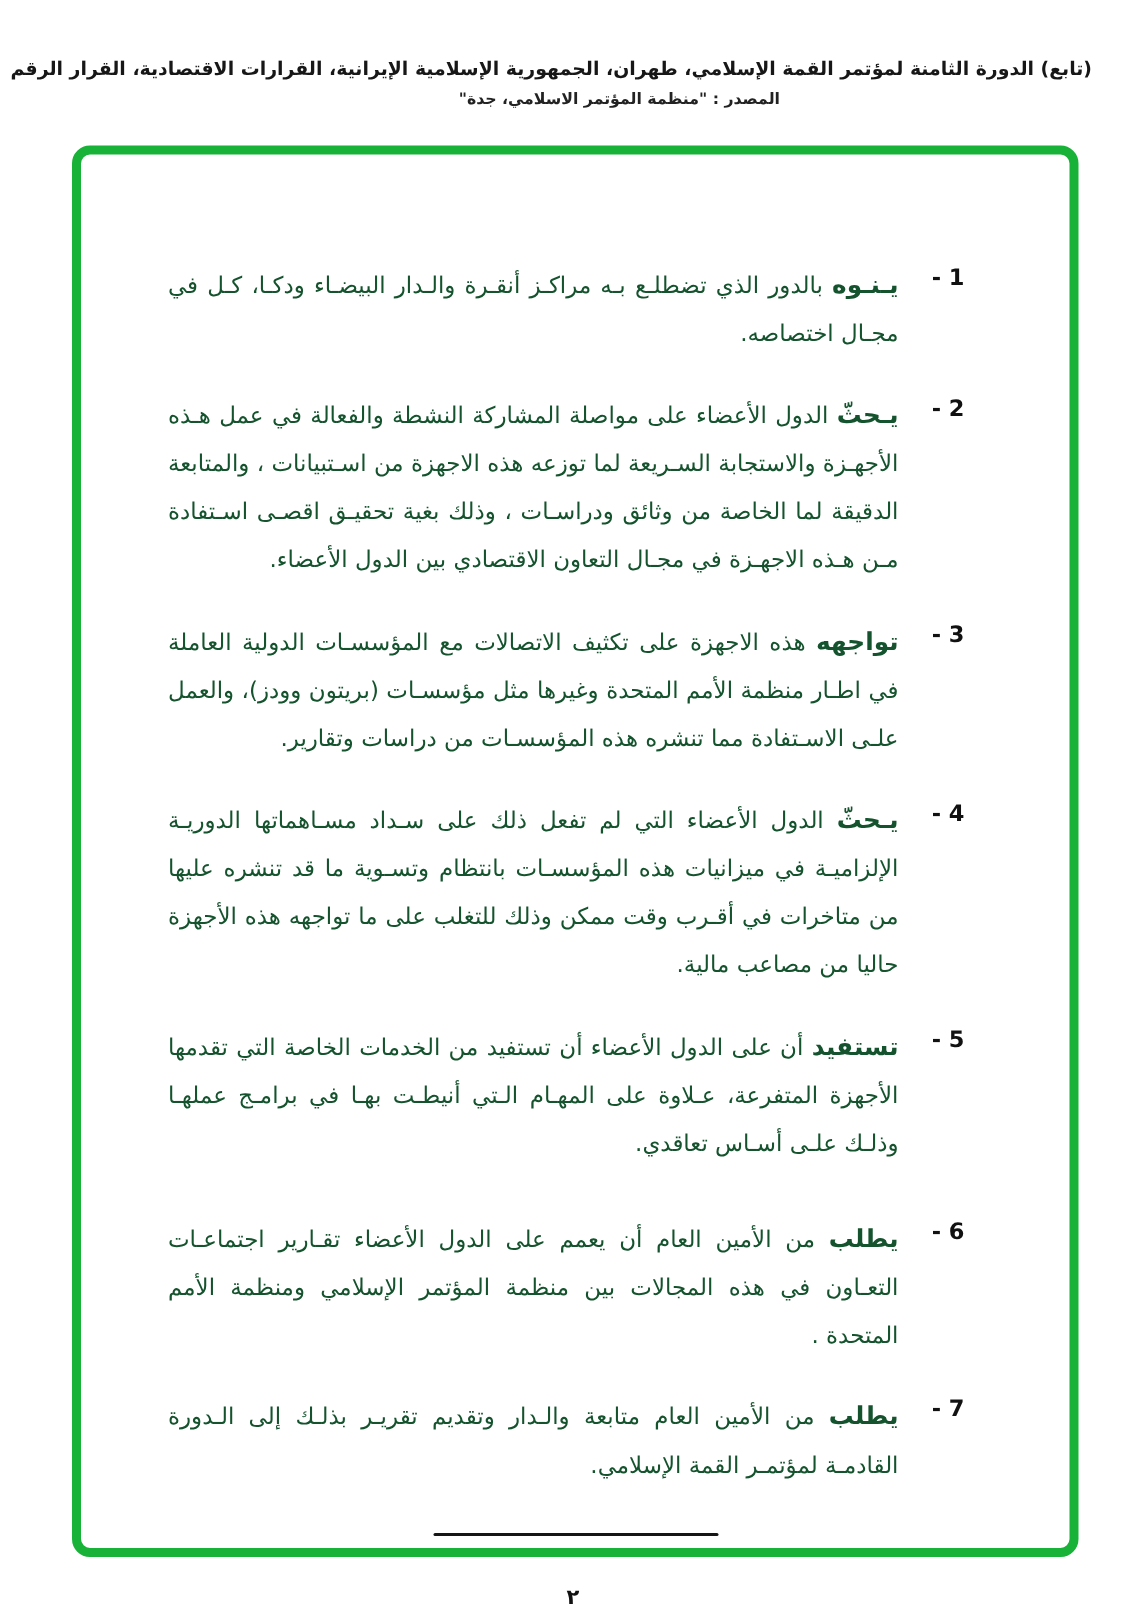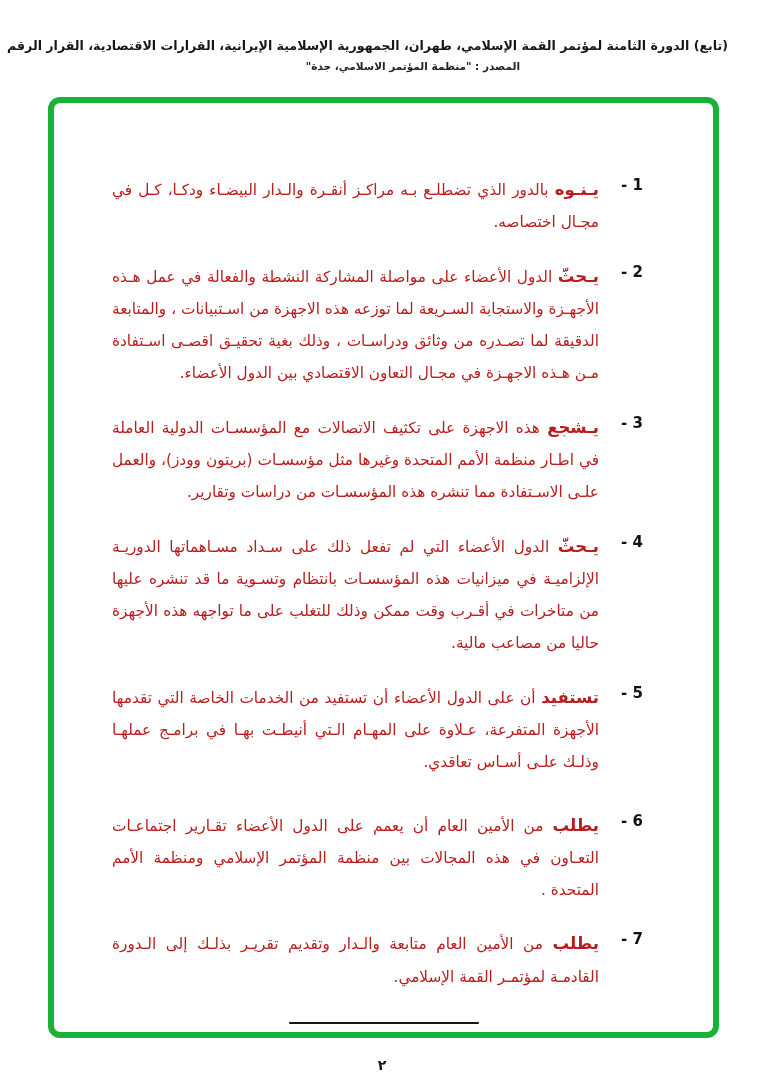--- a/index.html
+++ b/index.html
@@ -61,21 +61,21 @@
     padding-top: 3px;
     color: #111;
   }
 
   .item-text {
     flex: 1;
     font-size: 15.3px;
     line-height: 2.08;
     text-align: justify;
     text-justify: inter-word;
-    color: #b91c1c;
+    color: #14532d;
   }
 
   .lead {
     font-weight: bold;
     font-size: 16.5px;
   }
 
   .divider {
     width: 190px;
     height: 2px;
@@ -104,26 +104,26 @@
 <div class="doc-box" style="border-color: rgb(23, 178, 55);">
   <div class="items">
 
     <div class="item">
       <div class="item-num">1 -</div>
       <div class="item-text"><span class="lead">يـنـوه</span> <span>بالدور الذي تضطلـع بـه مراكـز أنقـرة والـدار البيضـاء ودكـا، كـل في مجـال اختصاصه.</span></div>
     </div>
 
     <div class="item">
       <div class="item-num">2 -</div>
-      <div class="item-text"><span class="lead">يـحثّ</span> <span>الدول الأعضاء على مواصلة المشاركة النشطة والفعالة في عمل هـذه الأجهـزة والاستجابة السـريعة لما توزعه هذه الاجهزة من اسـتبيانات ، والمتابعة الدقيقة لما تصـدره من وثائق ودراسـات ، وذلك بغية تحقيـق اقصـى اسـتفادة مـن هـذه الاجهـزة في مجـال التعاون الاقتصادي بين الدول الأعضاء.</span></div>
+      <div class="item-text"><span class="lead">يـحثّ</span> <span>الدول الأعضاء على مواصلة المشاركة النشطة والفعالة في عمل هـذه الأجهـزة والاستجابة السـريعة لما توزعه هذه الاجهزة من اسـتبيانات ، والمتابعة الدقيقة لما الخاصة من وثائق ودراسـات ، وذلك بغية تحقيـق اقصـى اسـتفادة مـن هـذه الاجهـزة في مجـال التعاون الاقتصادي بين الدول الأعضاء.</span></div>
     </div>
 
     <div class="item">
       <div class="item-num">3 -</div>
-      <div class="item-text"><span class="lead">يـشجع</span> <span>هذه الاجهزة على تكثيف الاتصالات مع المؤسسـات الدولية العاملة في اطـار منظمة الأمم المتحدة وغيرها مثل مؤسسـات (بريتون وودز)، والعمل علـى الاسـتفادة مما تنشره هذه المؤسسـات من دراسات وتقارير.</span></div>
+      <div class="item-text"><span class="lead">تواجهه</span> <span>هذه الاجهزة على تكثيف الاتصالات مع المؤسسـات الدولية العاملة في اطـار منظمة الأمم المتحدة وغيرها مثل مؤسسـات (بريتون وودز)، والعمل علـى الاسـتفادة مما تنشره هذه المؤسسـات من دراسات وتقارير.</span></div>
     </div>
 
     <div class="item">
       <div class="item-num">4 -</div>
       <div class="item-text"><span class="lead">يـحثّ</span> <span>الدول الأعضاء التي لم تفعل ذلك على سـداد مسـاهماتها الدوريـة الإلزاميـة في ميزانيات هذه المؤسسـات بانتظام وتسـوية ما قد تنشره عليها من متاخرات في أقـرب وقت ممكن وذلك للتغلب على ما تواجهه هذه الأجهزة حاليا من مصاعب مالية.</span></div>
     </div>
 
     <div class="item">
       <div class="item-num">5 -</div>
       <div class="item-text"><span class="lead">تستفيد</span> <span>أن على الدول الأعضاء أن تستفيد من الخدمات الخاصة التي تقدمها الأجهزة المتفرعة، عـلاوة على المهـام الـتي أنيطـت بهـا في برامـج عملهـا وذلـك علـى أسـاس تعاقدي.</span></div>

